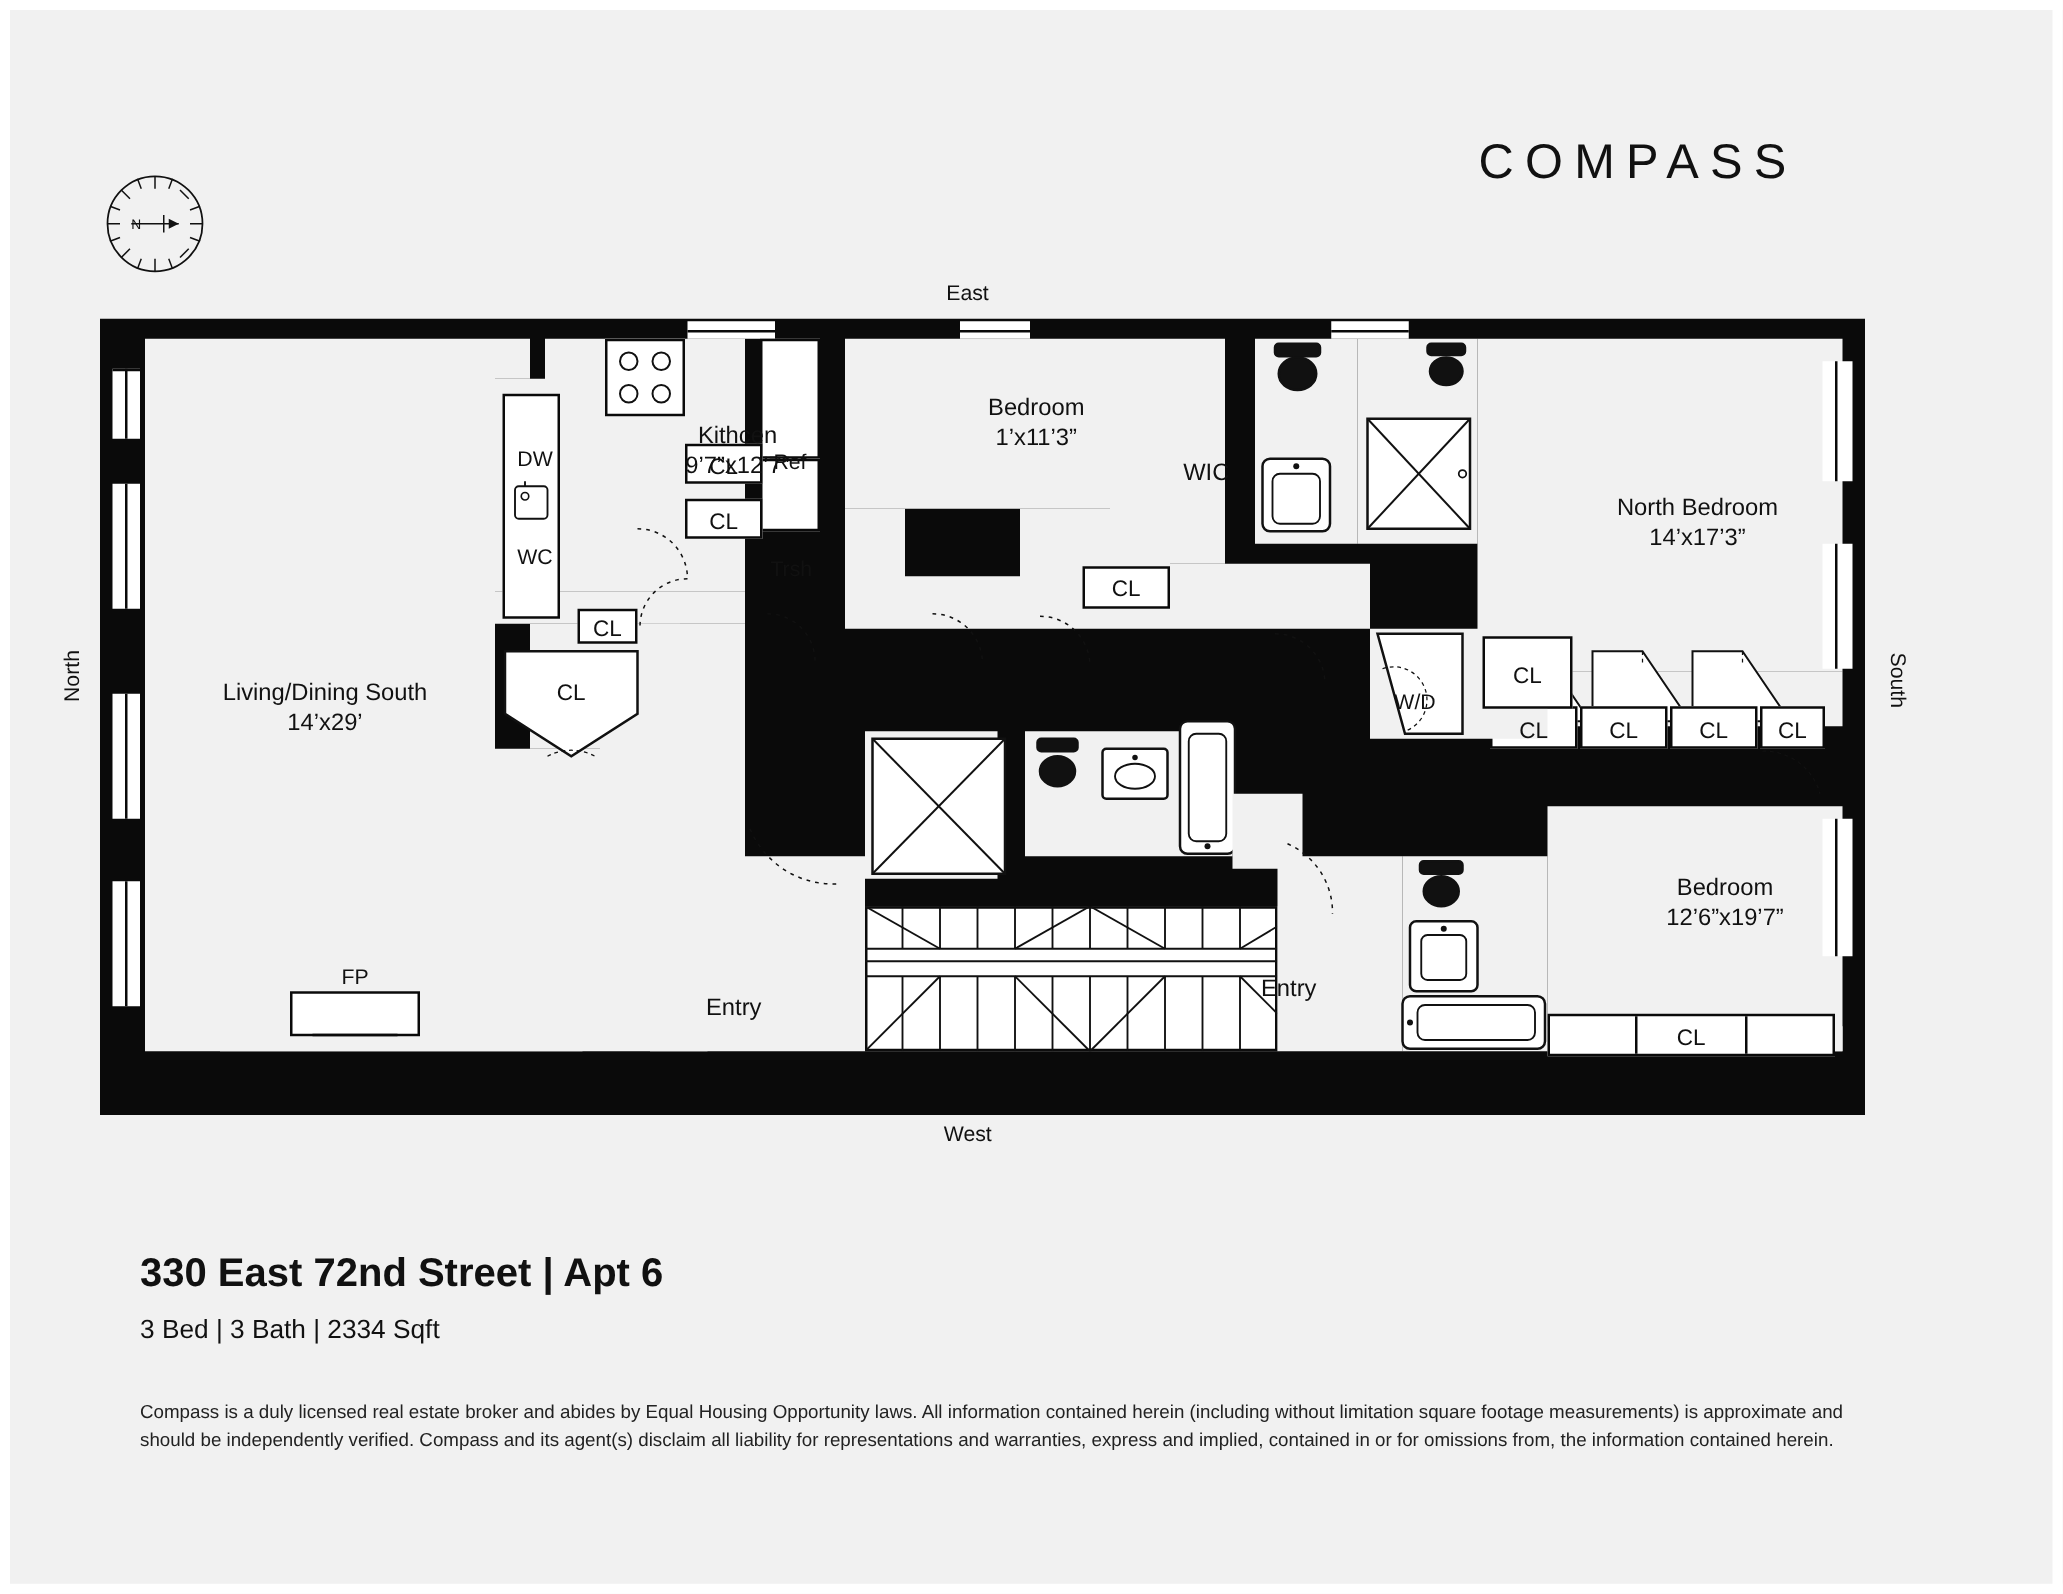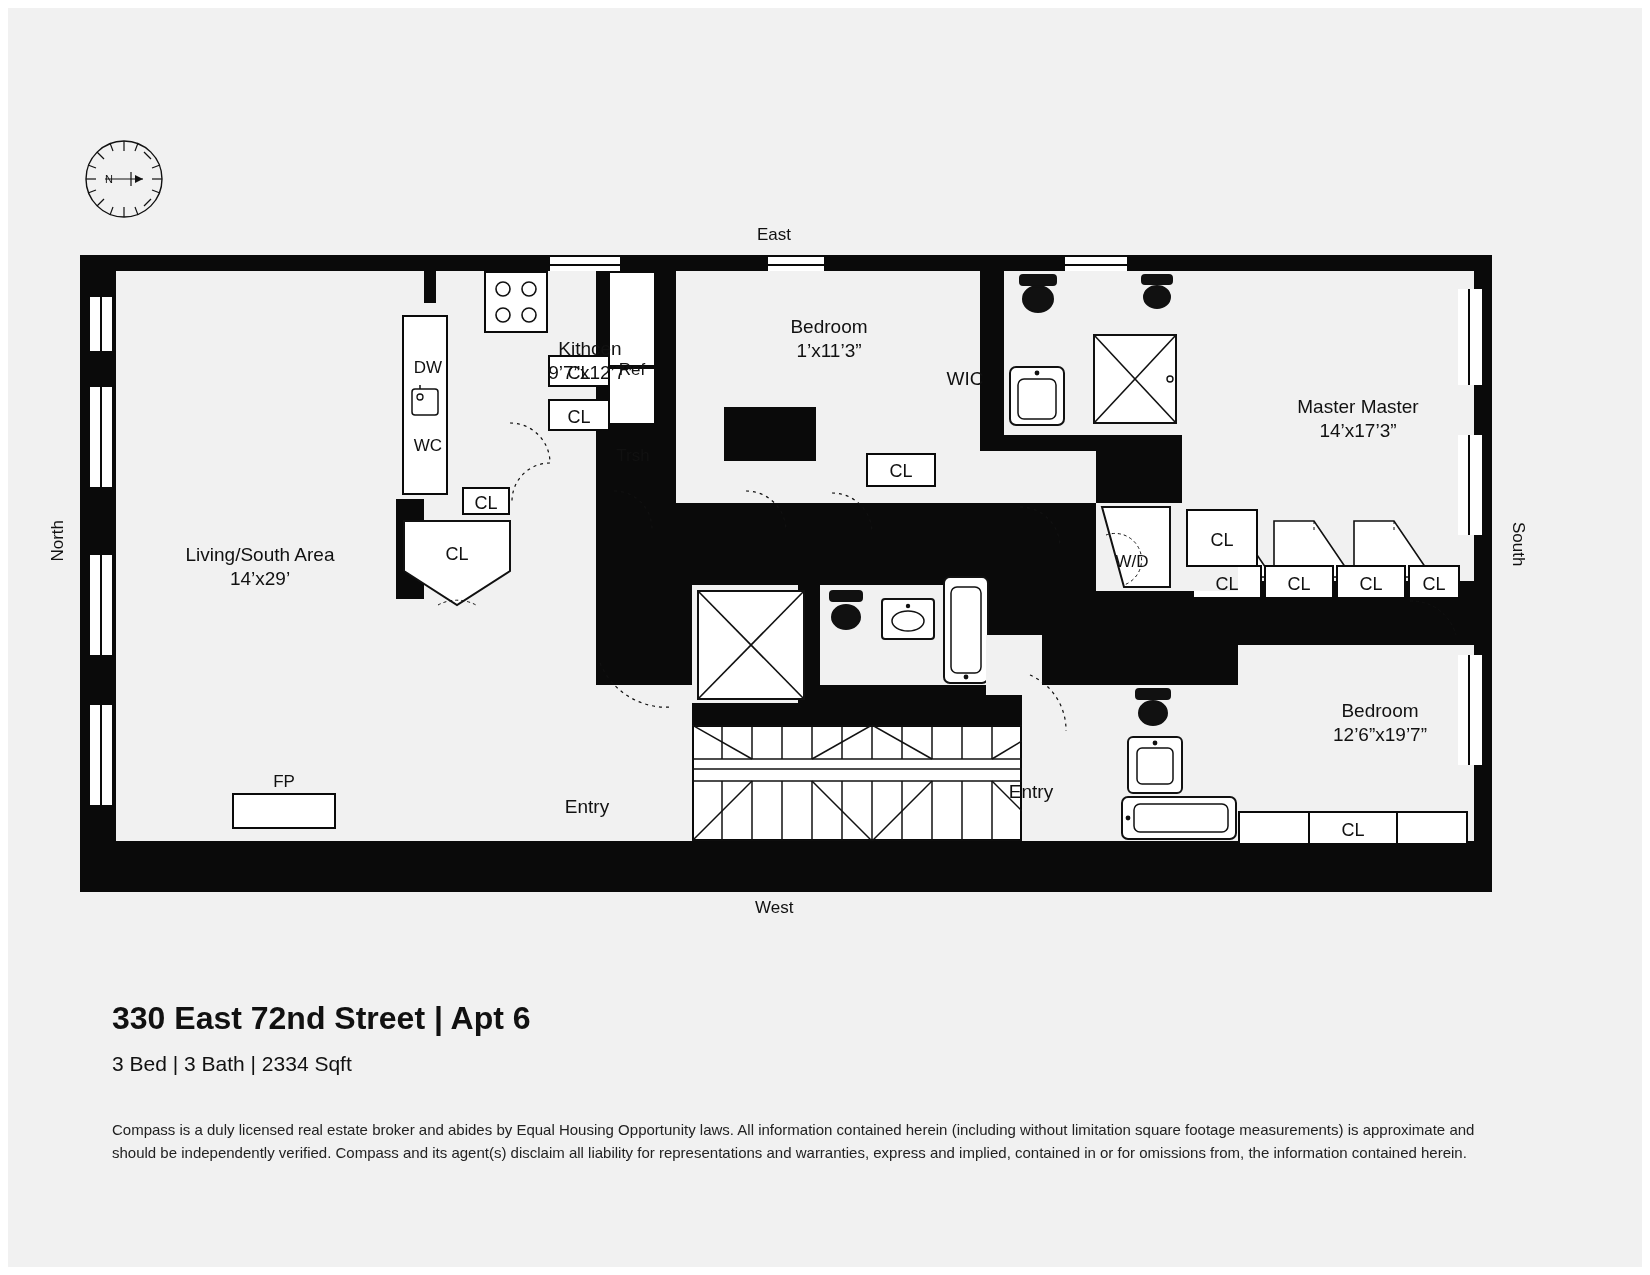--- a/index.html
+++ b/index.html
@@ -56,20 +56,21 @@
 </head>
 <body>
 
 <div class="page">
 
   <div class="frame-top"></div>
   <div class="frame-bottom"></div>
   <div class="frame-left"></div>
   <div class="frame-right"></div>
 
+  <div class="brand">COMPASS</div>
 
   <div class="rose">
     <svg width="82" height="82" viewBox="0 0 82 82">
       <circle cx="41" cy="41" r="38" fill="none" stroke="#111" stroke-width="1.4"></circle>
       <g stroke="#111" stroke-width="1.2">
         <line x1="41" y1="3" x2="41" y2="13"></line>
         <line x1="41" y1="69" x2="41" y2="79"></line>
         <line x1="3" y1="41" x2="13" y2="41"></line>
         <line x1="69" y1="41" x2="79" y2="41"></line>
         <line x1="14" y1="14" x2="21" y2="21"></line>
@@ -321,30 +322,30 @@
         <path d="M534 236 A38 38 0 0 1 572 274"></path>
         <path d="M666 236 A40 40 0 0 1 706 276"></path>
         <path d="M752 238 A40 40 0 0 1 792 278"></path>
         <path d="M940 252 A40 40 0 0 1 980 292"></path>
         <path d="M520 408 A72 72 0 0 0 592 452"></path>
         <path d="M950 420 A60 60 0 0 1 986 476"></path>
       </g>
     </svg>
 
     <div class="lbl big" style="left:70px;top:288px;width:220px;">
-      <span>Living/South Area</span><br><span>14’x29’</span>
+      <span>Living/Dining South</span><br><span>14’x29’</span>
     </div>
     <div class="lbl big" style="left:410px;top:82px;width:200px;">
       <span>Kithcen</span><br><span>9’7”x12’7”</span>
     </div>
     <div class="lbl big" style="left:644px;top:60px;width:210px;">
       <span>Bedroom</span><br><span>1’x11’3”</span>
     </div>
     <div class="lbl big" style="left:1158px;top:140px;width:240px;">
-      <span>Master Master</span><br><span>14’x17’3”</span>
+      <span>North Bedroom</span><br><span>14’x17’3”</span>
     </div>
     <div class="lbl big" style="left:1180px;top:444px;width:240px;">
       <span>Bedroom</span><br><span>12’6”x19’7”</span>
     </div>
 
     <div class="lbl mid" style="left:328px;top:102px;width:40px;text-align:center;">DW</div>
     <div class="lbl mid" style="left:326px;top:180px;width:44px;">WC</div>
     <div class="lbl mid" style="left:530px;top:104px;width:44px;">Ref</div>
     <div class="lbl mid" style="left:528px;top:190px;width:50px;">Trsh</div>
     <div class="lbl big" style="left:840px;top:112px;width:90px;">WIC</div>

